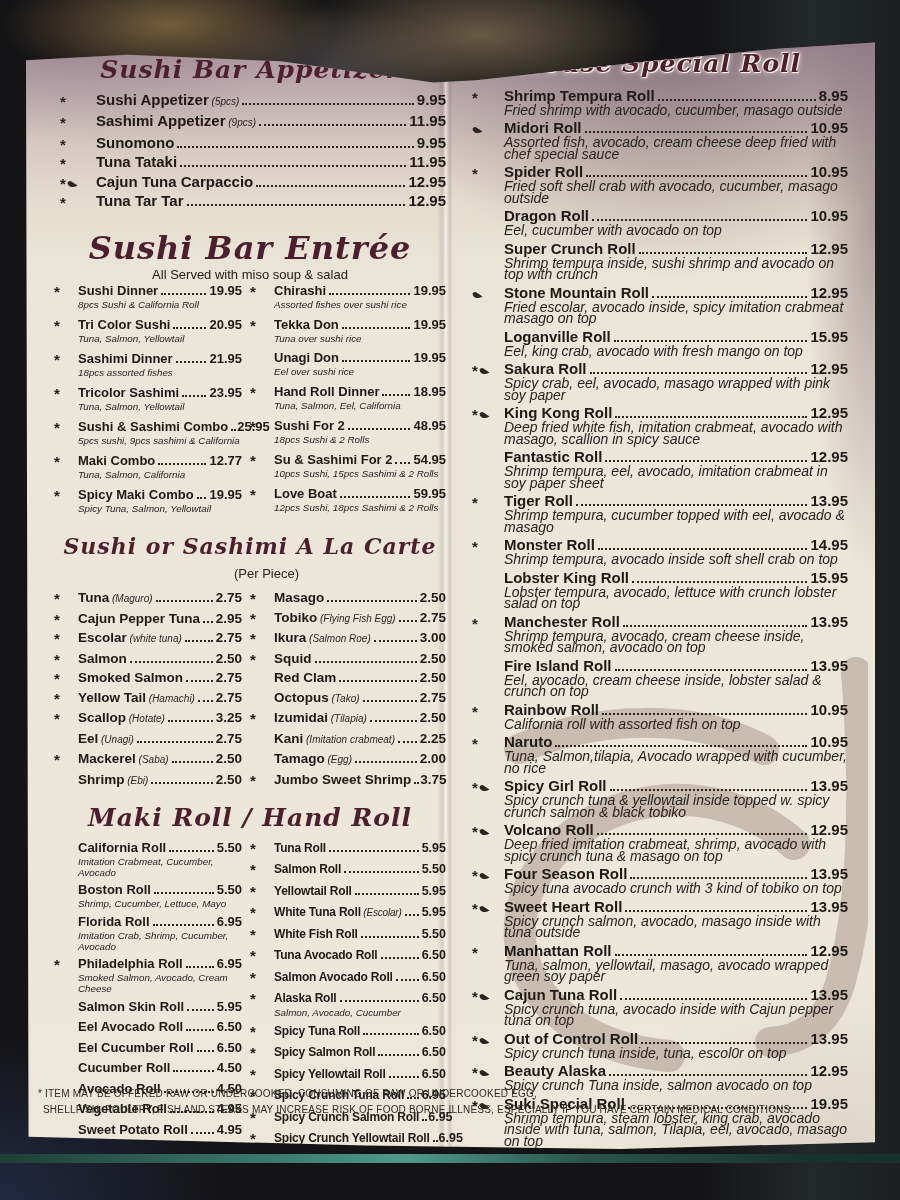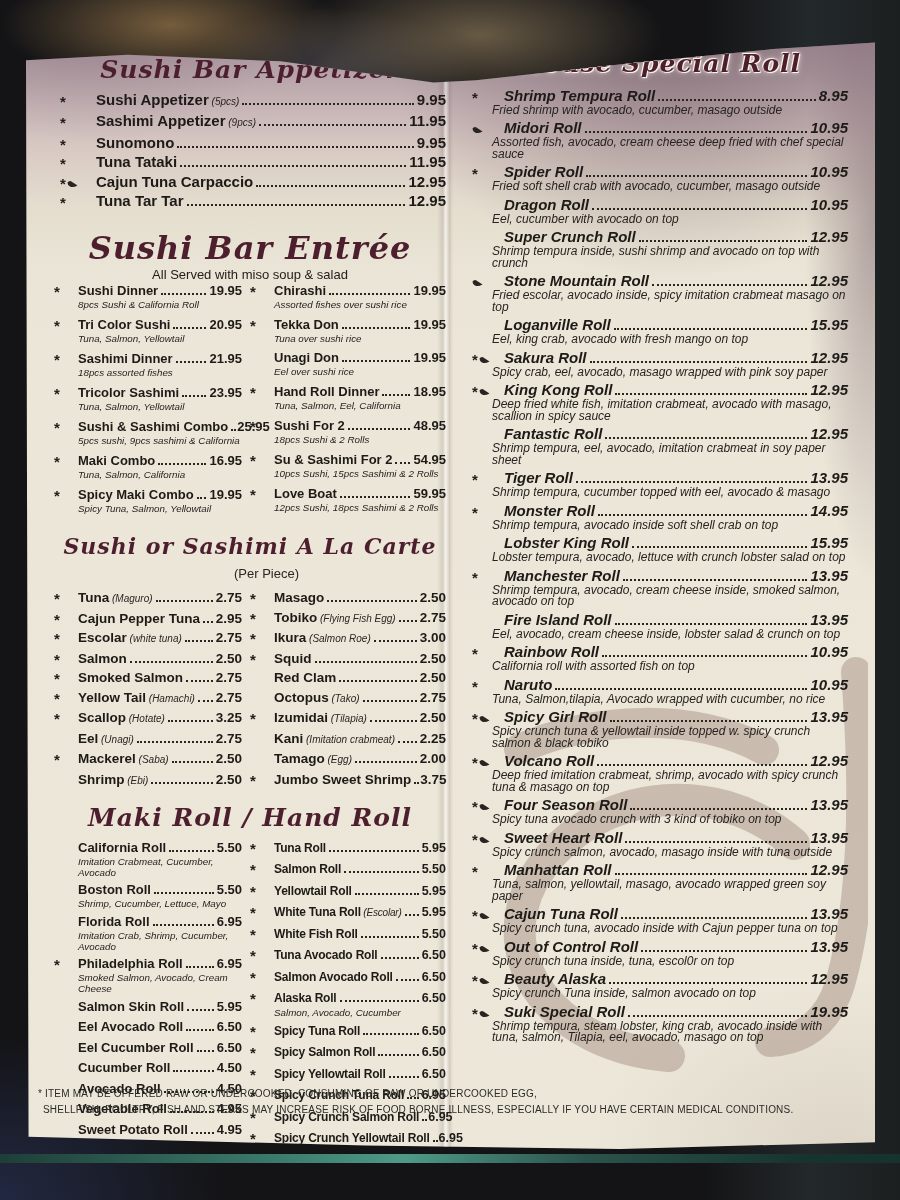--- a/index.html
+++ b/index.html
@@ -83,23 +83,23 @@
 
   
   #maki .itm{margin-bottom:3.5px;}
   #maki .row{line-height:17px;}
   #maki .c2 .nm{font-size:12px;letter-spacing:-0.2px;}
   #maki .c2 .pr{font-size:12.5px;}
 
   
   #house-list .itm{margin-bottom:2px;}
   #house-list .row{line-height:19px;}
-  #house-list .nm,#house-list .pr{font-size:15px;font-style:italic;}
+  #house-list .nm,#house-list .pr{font-size:15px;}
   #house-list .mark{flex-basis:32px;}
-  #house-list .desc{font-size:12px;line-height:11.5px;margin:0 0 2px 20px;white-space:normal;}
+  #house-list .desc{font-size:14px;line-height:11.5px;margin:0 0 2px 32px;white-space:normal;}
 
   .footnote{position:absolute;left:12px;top:1048px;width:824px;color:#2b2b28;font-size:10px;line-height:1.55;letter-spacing:.2px;}
   .footnote .l2{padding-left:5px;}
 </style>
 </head>
 <body>
 
 <div class="paper">
   <div class="fold"></div>
 
@@ -241,21 +241,21 @@
               </div>
               <div class="desc">5pcs sushi, 9pcs sashimi &amp; California</div>
             </div>
             <div class="itm">
               <div class="row">
                 <span class="mark">
                   <span class="star">*</span>
                 </span>
                 <span class="nm">Maki Combo</span>
                 <span class="dots"></span>
-                <span class="pr">16.95</span>
+                <span class="pr">12.77</span>
               </div>
               <div class="desc">Tuna, Salmon, California</div>
             </div>
             <div class="itm">
               <div class="row">
                 <span class="mark">
                   <span class="star">*</span>
                 </span>
                 <span class="nm">Spicy Maki Combo</span>
                 <span class="dots"></span>

